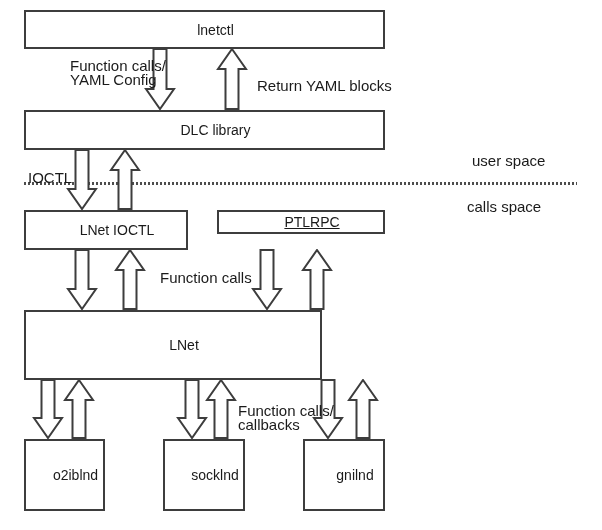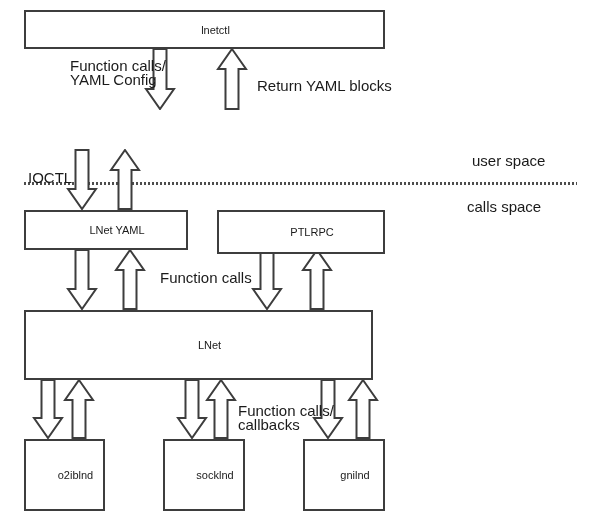--- a/index.html
+++ b/index.html
@@ -21,21 +21,21 @@
     background:var(--background);
     overflow:hidden;
   }
   .box{
     position:absolute;
     border:2px solid var(--border);
     background:var(--background);
     display:flex;
     align-items:center;
     justify-content:center;
-    font-size:11px;
+    font-size:14px;
     color:var(--text);
     z-index:2;
     padding-left:22px;
   }
   .arrow{
     position:absolute;
     z-index:1;
   }
   .arrow polygon{
     fill:var(--background);
@@ -56,40 +56,43 @@
     top:182px;
     width:553px;
     height:3px;
     background:repeating-linear-gradient(90deg,var(--divider) 0 2px,transparent 2px 4px);
     z-index:0;
   }
   
   .b-lnetctl   {left:24px; top:10px;  width:361px; height:39px;}
   .b-dlc       {left:24px; top:110px; width:361px; height:40px;}
   .b-lnetioctl {left:24px; top:210px; width:164px; height:40px;}
-  .b-ptlrpc    {left:217px;top:210px; width:168px; height:44px;}
-  .b-lnet      {left:24px; top:310px; width:349px; height:70px;text-align:center;}
+  .b-ptlrpc    {left:217px;top:210px; width:168px; height:24px;text-decoration:underline;}
+  .b-lnet      {left:24px; top:310px; width:298px; height:70px;text-align:center;}
   .b-o2iblnd   {left:24px; top:439px; width:81px;  height:72px;}
   .b-socklnd   {left:163px;top:439px; width:82px;  height:72px;}
   .b-gnilnd    {left:303px;top:439px; width:82px;  height:72px;}
 </style>
 </head>
 <body>
 
 <div class="canvas">
 
   <div class="divider"></div>
   <div class="lbl" style="left:472px;top:154px;">user space</div>
   <div class="lbl" style="left:467px;top:200px;">calls space</div>
 
   <div class="box b-lnetctl">
     <span>lnetctl</span>
   </div>
+  <div class="box b-dlc">
+    <span>DLC library</span>
+  </div>
   <div class="box b-lnetioctl">
-    <span>LNet YAML</span>
+    <span>LNet IOCTL</span>
   </div>
   <div class="box b-ptlrpc">
     <span>PTLRPC</span>
   </div>
   <div class="box b-lnet">
     <span>LNet</span>
   </div>
   <div class="box b-o2iblnd">
     <span>o2iblnd</span>
   </div>

